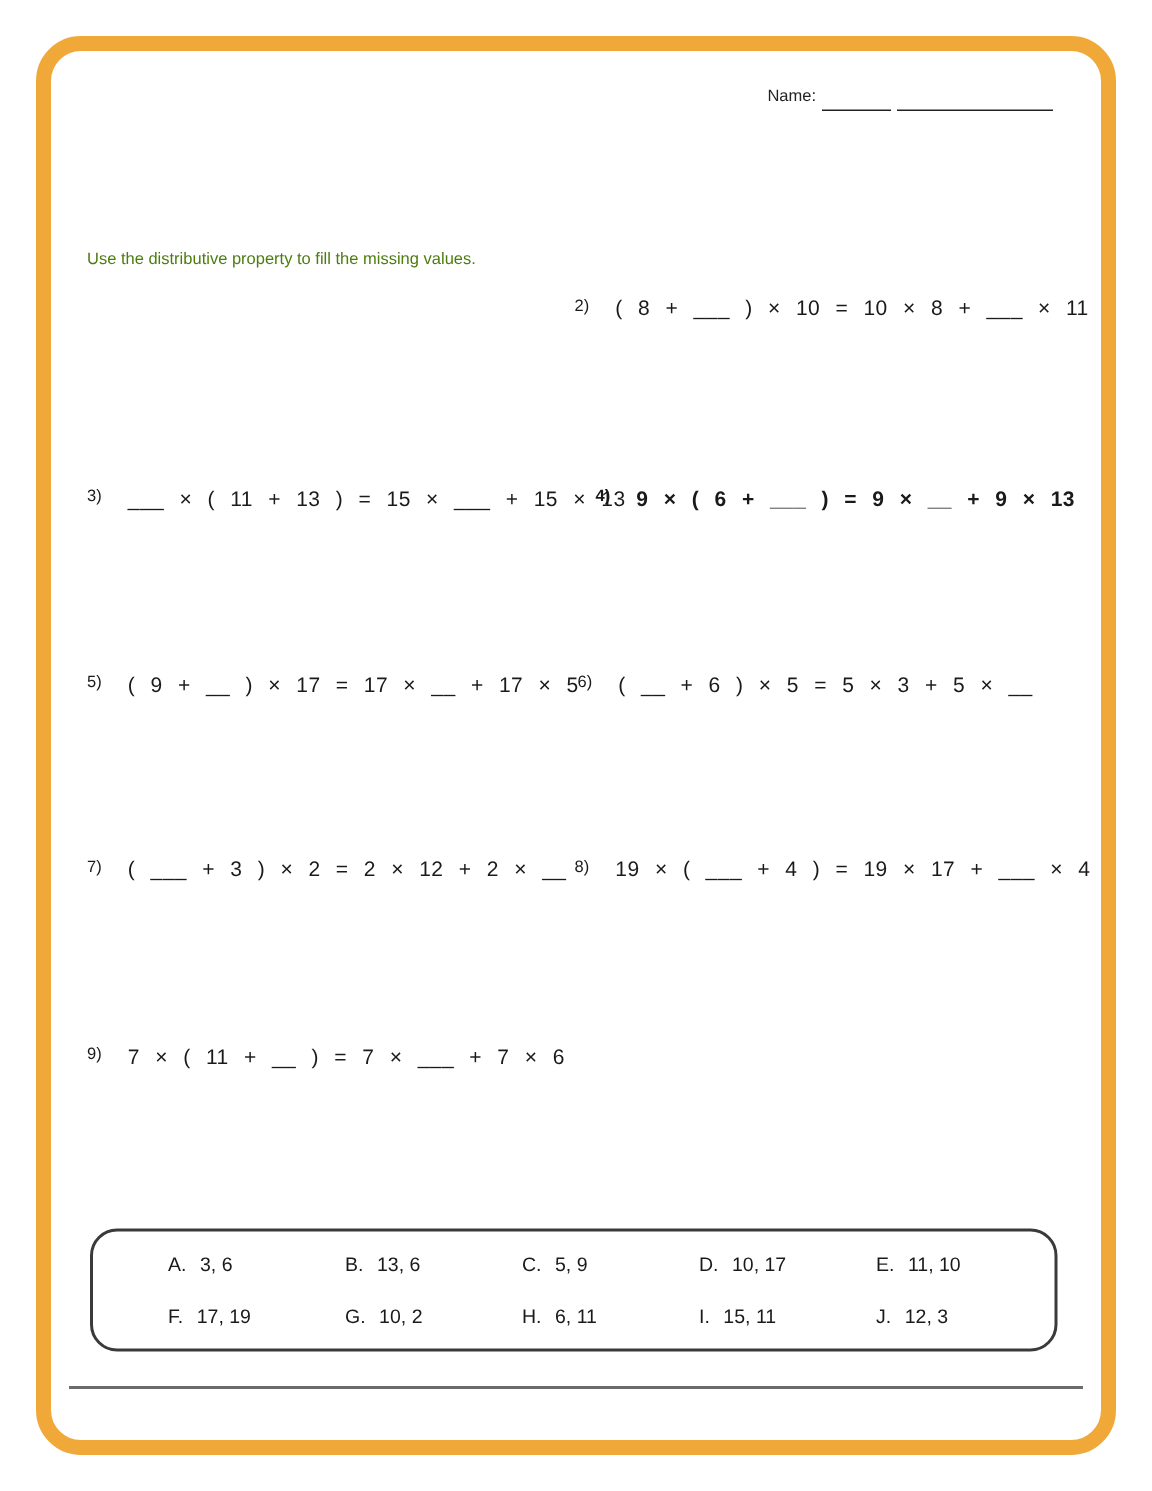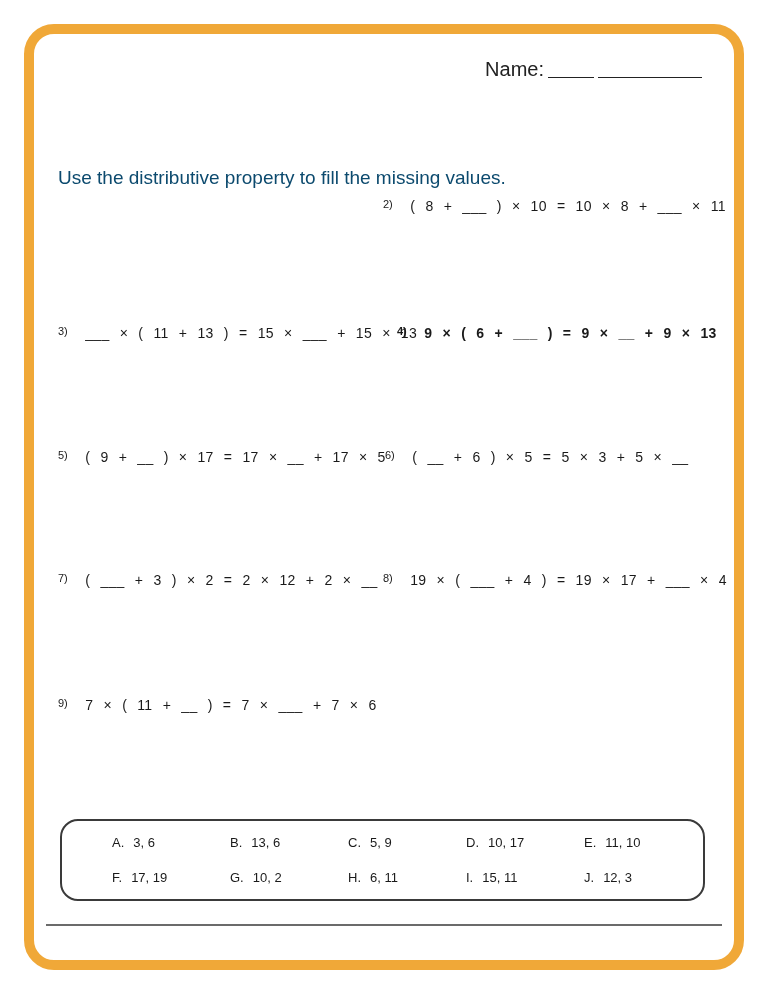--- a/index.html
+++ b/index.html
@@ -23,24 +23,24 @@
     right: 24px;
     bottom: 24px;
     border: 10px solid #F0A838;
     border-radius: 30px;
     pointer-events: none;
   }
   .name-row {
     position: absolute;
     top: 58px;
     right: 66px;
-    font-size: 20px;
+    font-size: 11px;
     color: #222;
     display: flex;
-    align-items: center;
+    align-items: flex-start;
     gap: 4px;
   }
   .name-line {
     display: inline-block;
     border-bottom: 1.6px solid #222;
     height: 15px;
   }
   .name-line.short { width: 46px; }
   .name-line.long  { width: 104px; }
   .title {
@@ -51,22 +51,22 @@
     text-align: center;
     font-size: 28px;
     font-weight: bold;
     letter-spacing: 0px;
     color: #111;
   }
   .instruction {
     position: absolute;
     top: 167px;
     left: 58px;
-    font-size: 19px;
-    color: #0c4a6e;
+    font-size: 11px;
+    color: #4d7c0f;
   }
   .problem {
     position: absolute;
     white-space: nowrap;
   }
   .qnum {
     font-size: 11px;
     position: relative;
     top: -3px;
     margin-right: 13px;

